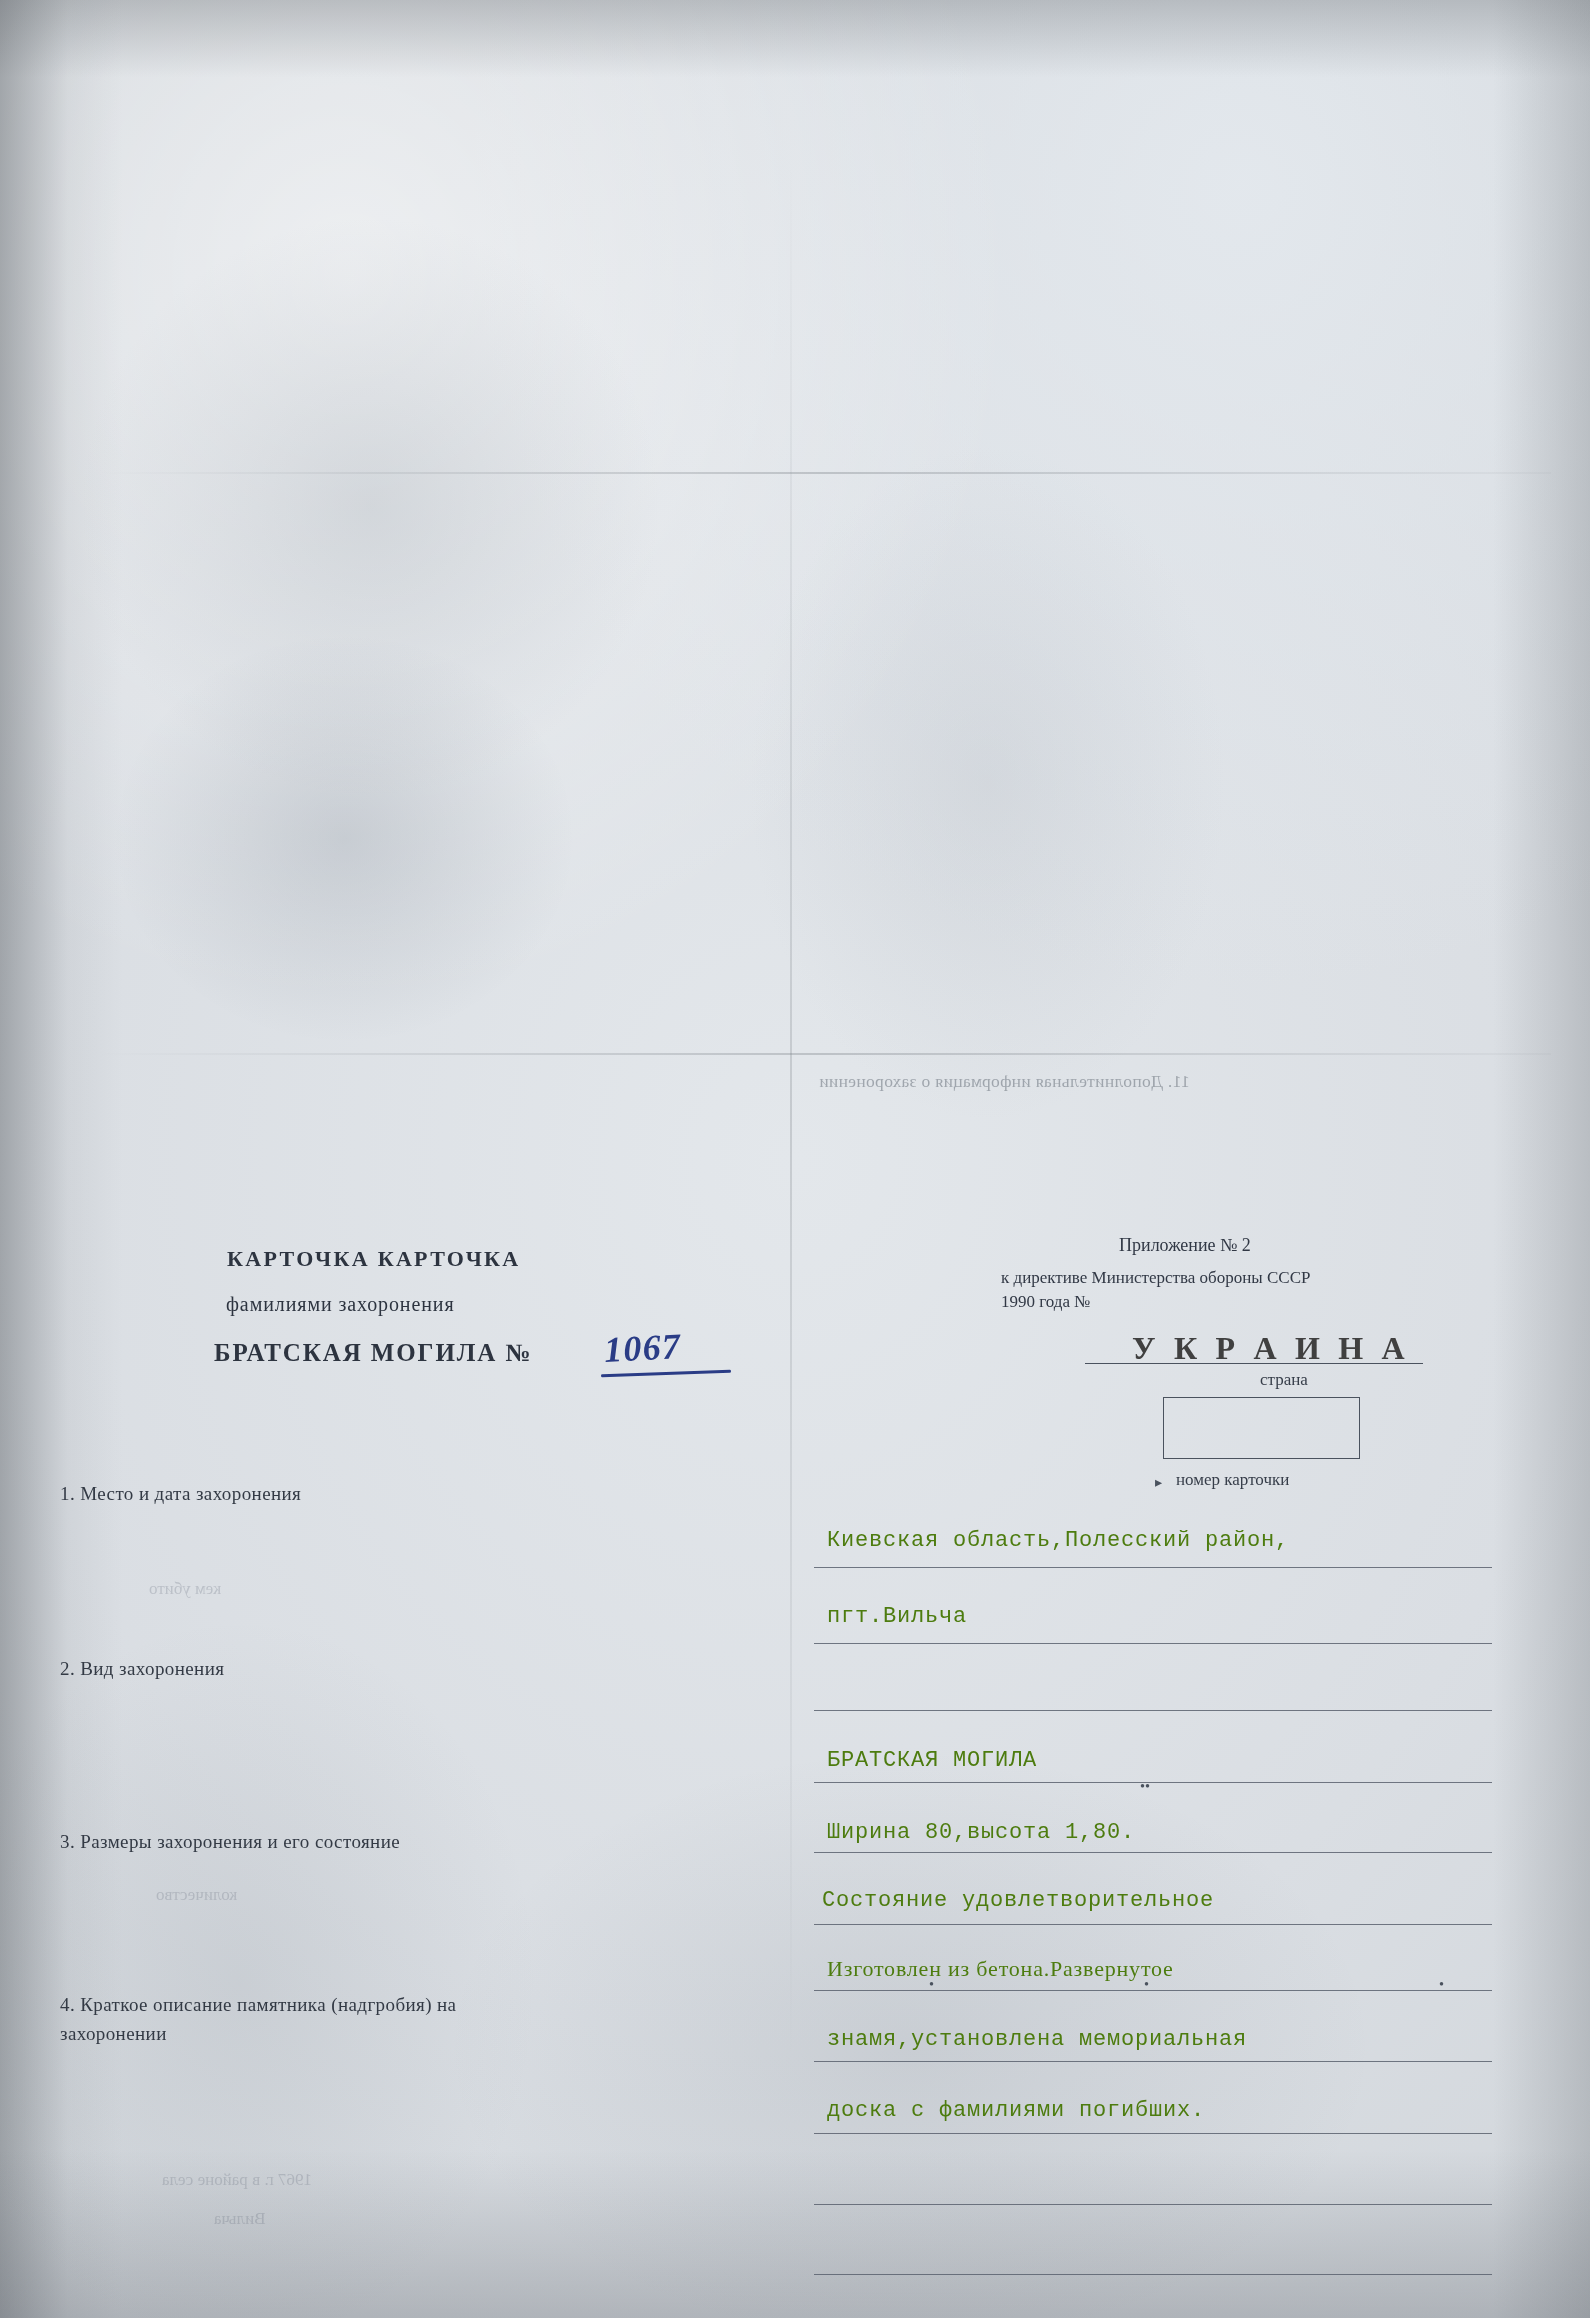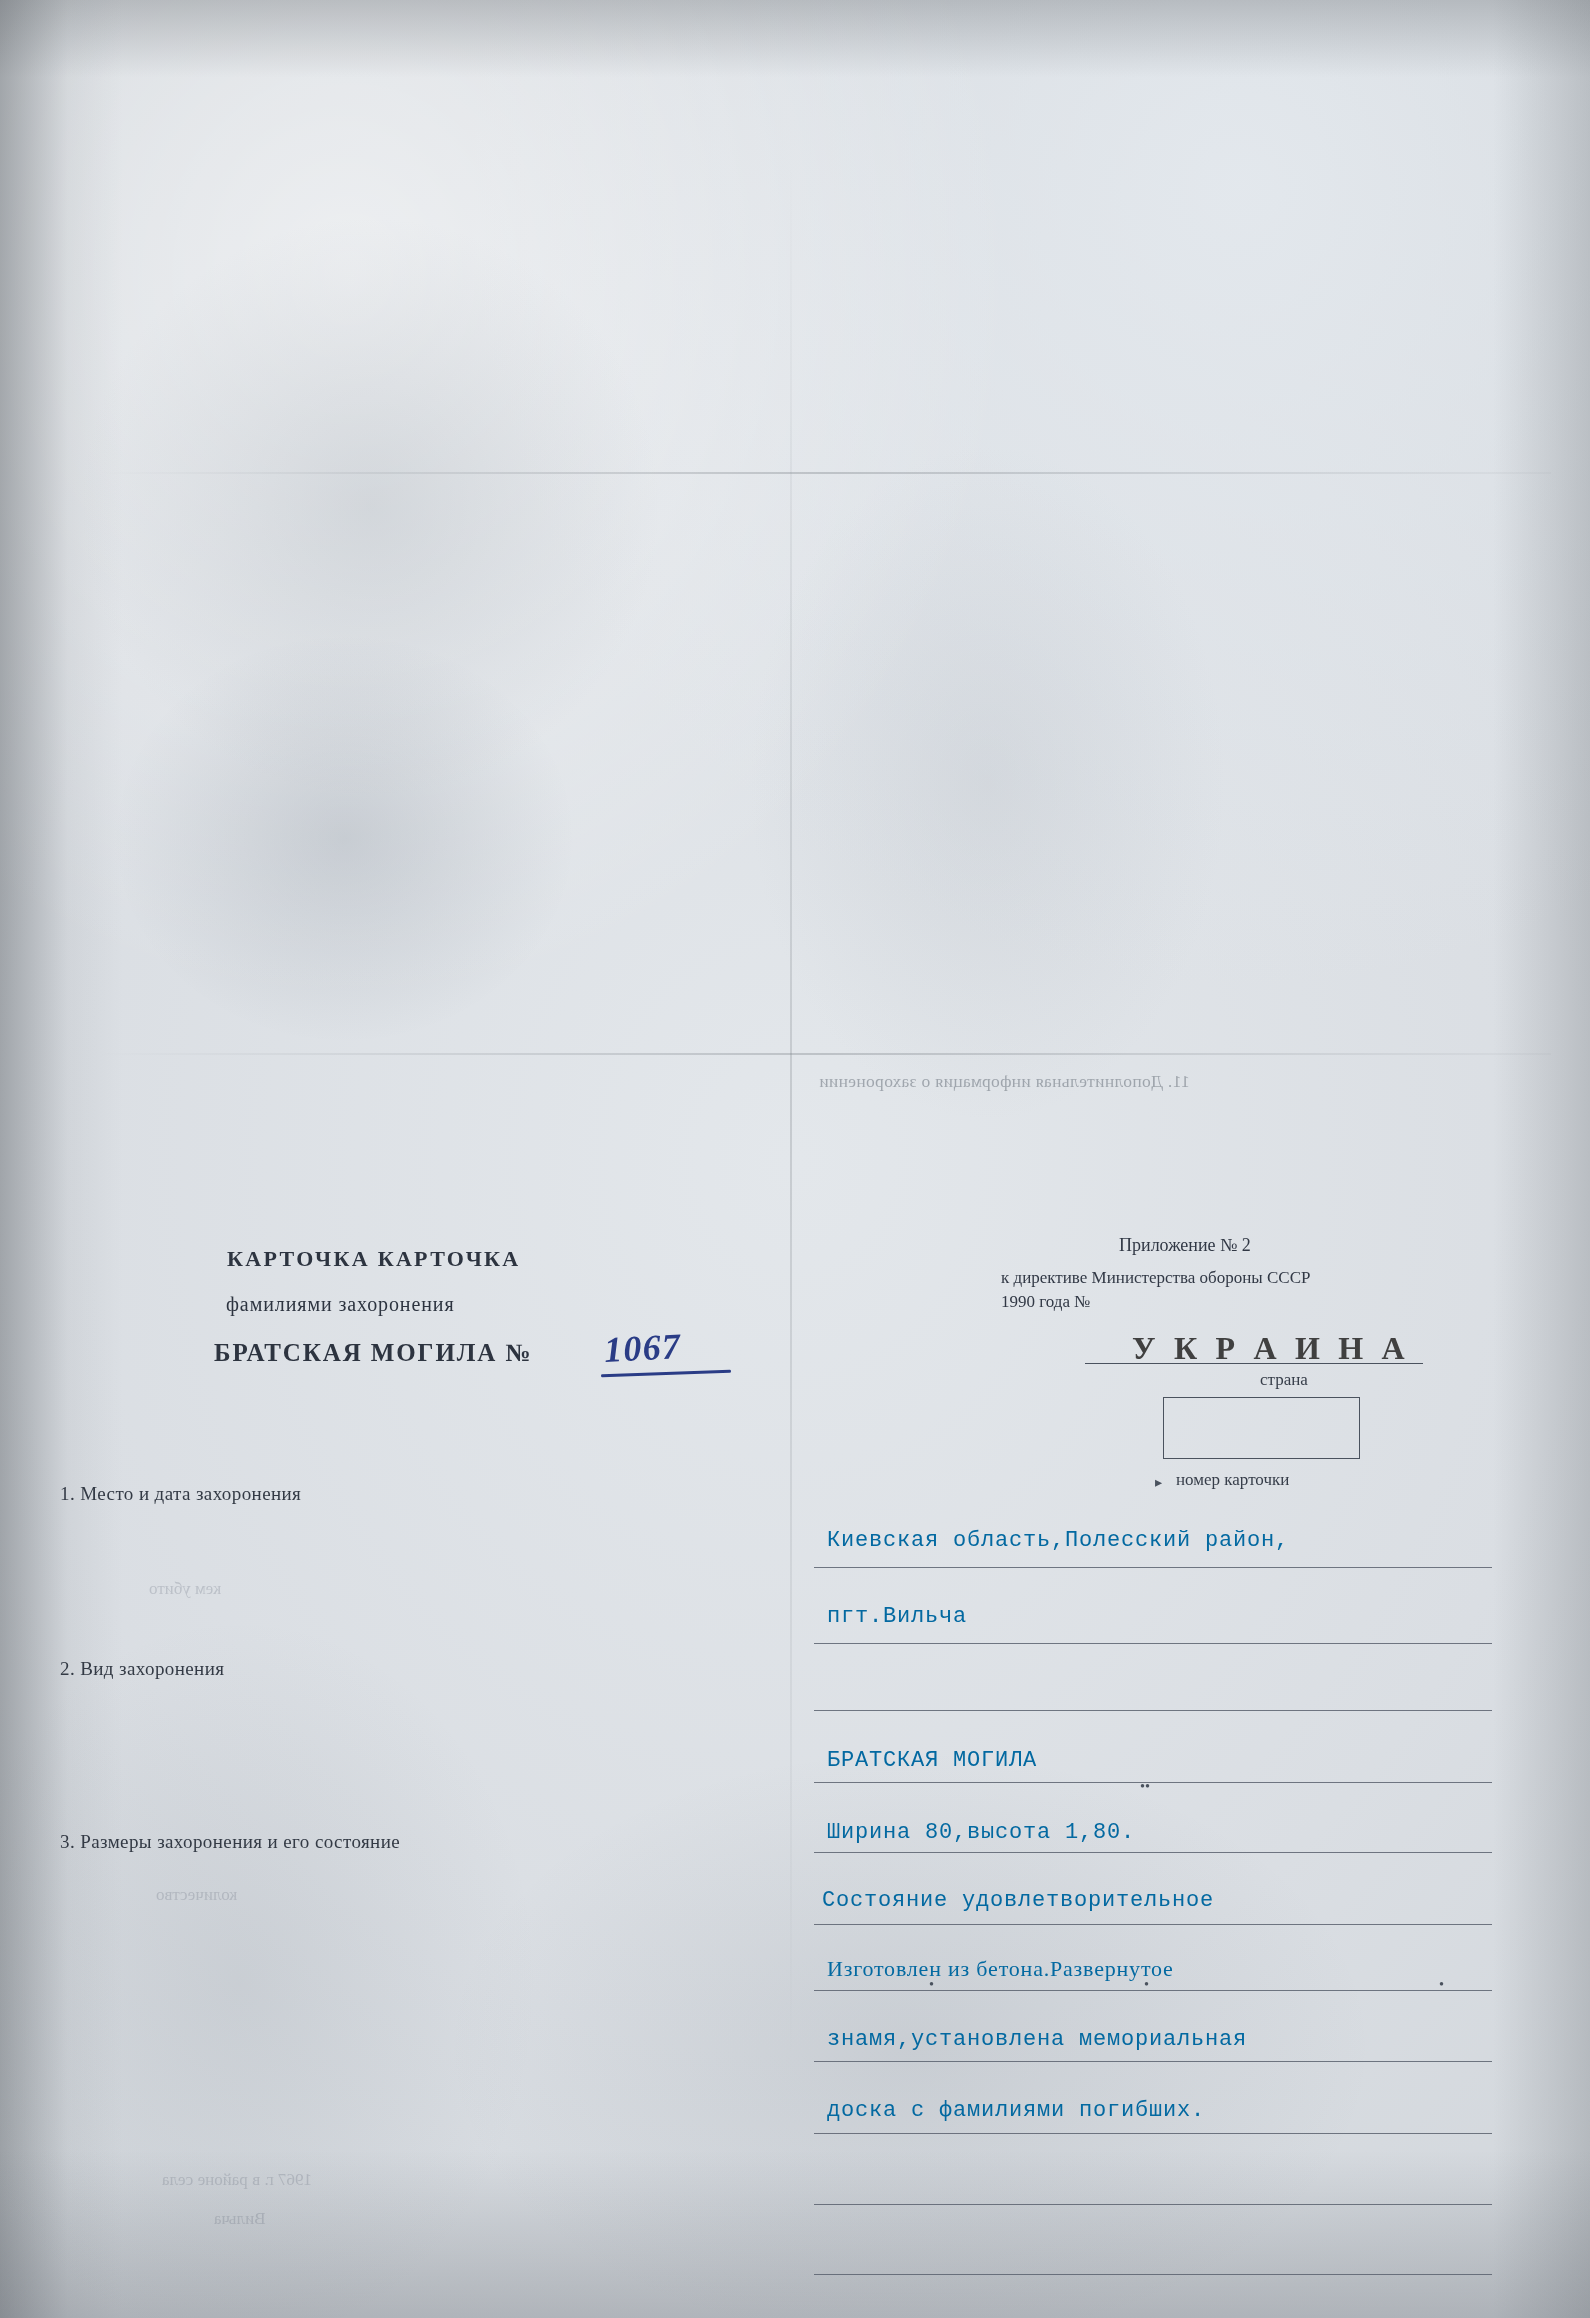--- a/index.html
+++ b/index.html
@@ -171,21 +171,21 @@
   .rule {
     position: absolute;
     left: 814px; width: 678px; height: 1.3px;
     background: #5a626e;
     opacity: 0.85;
   }
 
   
   .typed {
     position: absolute;
-    color: #0369a1;
+    color: #4d7c0f;
     font-family: "Liberation Mono", monospace;
     font-size: 22px;
     letter-spacing: 0.8px;
     white-space: pre;
   }
 
   
   .ink {
     position: absolute;
     color: #2a3c86;
@@ -241,20 +241,22 @@
   <div class="printed title-1">КАРТОЧКА КАРТОЧКА</div>
   <div class="printed title-2">фамилиями захоронения</div>
   <div class="printed title-3">БРАТСКАЯ МОГИЛА №</div>
 
   <div class="ink ink-number">1067</div>
   <div class="ink-underline"></div>
 
   <div class="printed item item-1"><span>1.</span> <span>Место и дата захоронения</span></div>
   <div class="printed item item-2"><span>2.</span> <span>Вид захоронения</span></div>
   <div class="printed item item-3"><span>3.</span> <span>Размеры захоронения и его состояние</span></div>
+  <div class="printed item item-4"><span>4.</span> <span style="white-space:pre-line">Краткое описание памятника  (надгробия)  на
+захоронении</span></div>
 
   <div class="appendix app-1">Приложение № 2</div>
   <div class="appendix app-2">к директиве Министерства обороны СССР</div>
   <div class="appendix app-3">1990 года №</div>
 
   <div class="country">У К Р А И Н А</div>
   <div class="country-rule"></div>
   <div class="country-label">страна</div>
 
   <div class="card-box"></div>

